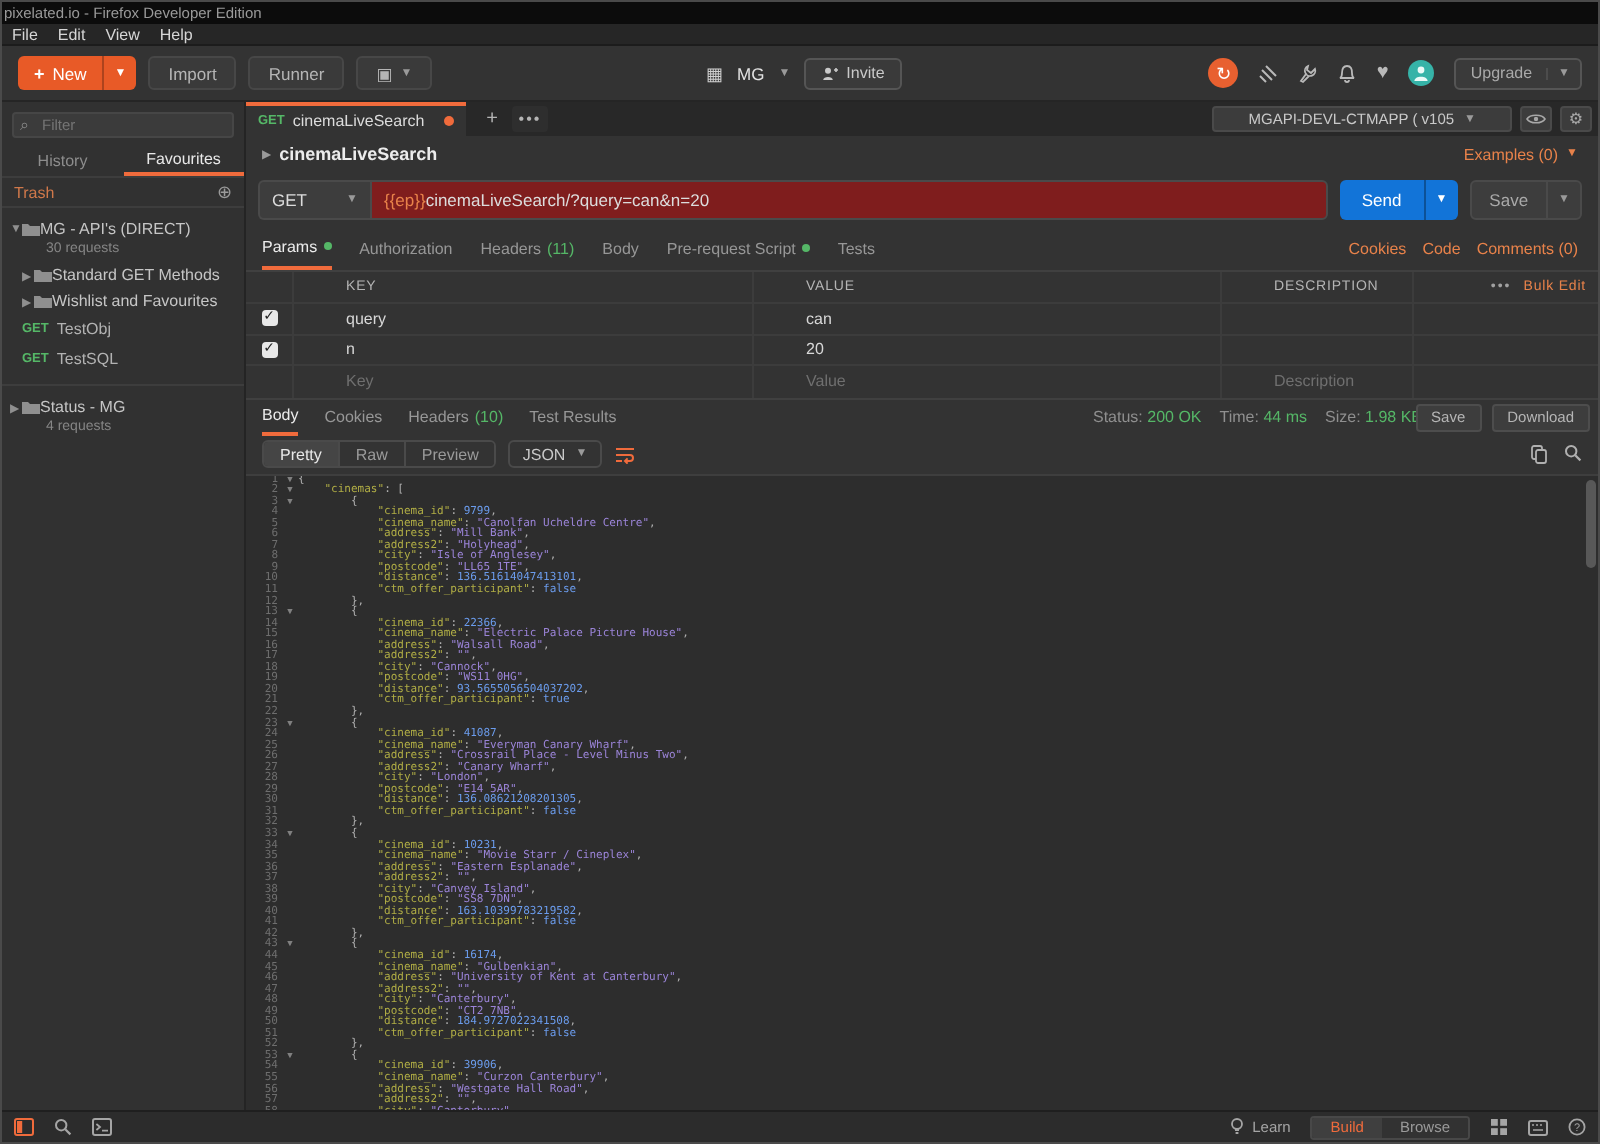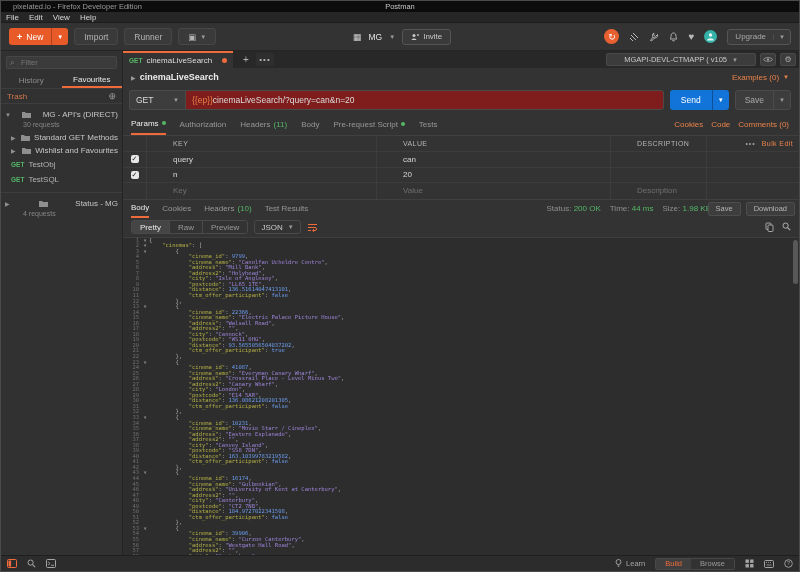--- a/index.html
+++ b/index.html
@@ -1,21 +1,21 @@
 <!DOCTYPE html>
 <html><head>
 <meta charset="utf-8">
 <style>
   * { margin:0; padding:0; box-sizing:border-box; }
   html,body { width:800px; height:572px; background:#1a1a1a; font-family:"Liberation Sans",sans-serif; overflow:hidden; }
   .window { width:800px; height:572px; display:flex; flex-direction:column; background:#333; border:1px solid #4a4a4a; }
 
   
   .titlebar { height:11px; background:#0c0c0c; color:#9a9a9a; font-size:7.5px; display:flex; align-items:center; position:relative; flex:none; }
-  .titlebar .t-left { padding-left:12px; }
+  .titlebar .t-left { padding-left:1px; }
   .titlebar .t-center { position:absolute; left:0; right:0; text-align:center; color:#c7c7c7; }
   .menubar { height:11px; background:#262626; display:flex; align-items:center; gap:10px; padding-left:5px; font-size:8px; color:#d6d6d6; flex:none; border-bottom:1px solid #1c1c1c; }
 
   
   .appheader { height:28px; background:#333; display:flex; align-items:center; position:relative; flex:none; border-bottom:1px solid #252525; }
   .hgroup-left { display:flex; align-items:center; gap:6px; padding-left:8px; }
   .btn-new { display:flex; align-items:stretch; background:#e85a27; border-radius:3px; overflow:hidden; height:17px; }
   .btn-new .nw-main { display:flex; align-items:center; gap:4px; padding:0 8px; color:#fff; font-size:8.5px; }
   .btn-new .nw-plus { font-size:9px; font-weight:bold; }
   .btn-new .nw-caret { display:flex; align-items:center; padding:0 5px; border-left:1px solid rgba(0,0,0,.25); color:#fff; font-size:6px; }
@@ -43,21 +43,21 @@
   .filter-input { width:100%; height:13px; background:#3b3b3b; border:1px solid #464646; border-radius:2px; color:#c9c9c9; font-size:7.5px; padding:0 4px 0 14px; outline:none; font-family:"Liberation Sans",sans-serif; }
   .filter-wrap { position:relative; }
   .filter-ico { position:absolute; left:4px; top:2px; color:#8a8a8a; font-size:8px; }
   .side-tabs { display:flex; height:17px; border-bottom:1px solid #3d3d3d; }
   .side-tab { flex:1; display:flex; align-items:center; justify-content:center; color:#8d8d8d; }
   .side-tab.active { color:#e8e8e8; border-bottom:2px solid #f06b3c; }
   .trash-row { height:15px; display:flex; align-items:center; justify-content:space-between; padding:0 6px; border-bottom:1px solid #3d3d3d; }
   .trash-label { color:#d0784a; }
   .add-col { color:#9a9a9a; font-size:9px; }
   .tree { padding-top:4px; }
-  .tree-row { display:flex; align-items:center; gap:0; padding:2px 4px; color:#c6c6c6;justify-content:space-between; }
+  .tree-row { display:flex; align-items:center; gap:0; padding:2px 4px; color:#c6c6c6; }
   .tree-meta { color:#858585; font-size:7px; padding:0 4px 3px 22px; }
   .tw { color:#8f8f8f; font-size:6px; width:6px; flex:none; }
   .folder-ico { flex:none; display:flex; }
   .req-row { display:flex; align-items:center; gap:4px; padding:3px 4px 3px 10px; color:#b2b2b2; }
   .method-get { color:#55b767; font-size:6.5px; font-weight:bold; }
   .side-div { border-top:1px solid #3d3d3d; margin-top:5px; padding-top:4px; }
 
   
   .tabstrip { height:17px; background:#282828; display:flex; align-items:stretch; flex:none; position:relative; }
   .rtab { width:110px; background:#333; border-top:2px solid #f06b3c; display:flex; align-items:center; gap:4px; padding:0 6px; }
@@ -155,21 +155,20 @@
   .bb-btn.active { background:#3f3f3f; color:#f06b3c; }
   svg { display:block; }
 </style>
 </head>
 <body>
 
 <div class="window">
 
   <div class="titlebar">
     <span class="t-left">pixelated.io - Firefox Developer Edition</span>
-    <span class="t-center">Postman</span>
   </div>
 
   <div class="menubar">
     <span>File</span>
     <span>Edit</span>
     <span>View</span>
     <span>Help</span>
   </div>
 
   <div class="appheader">

